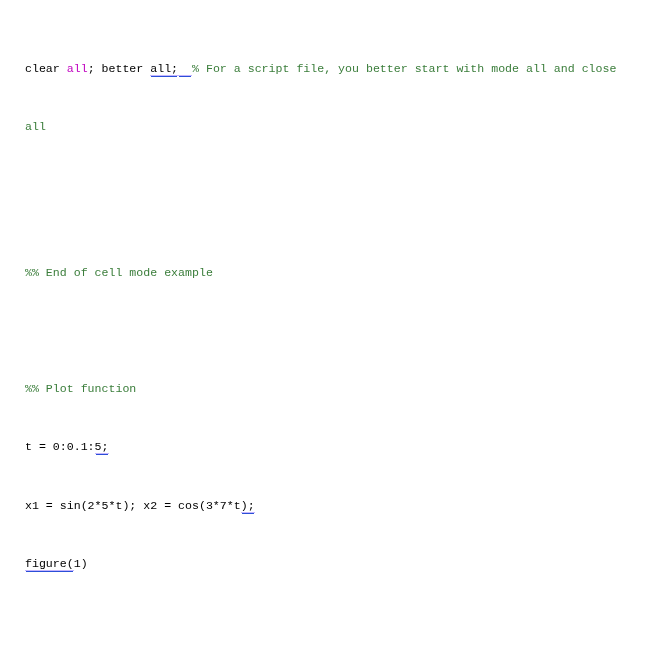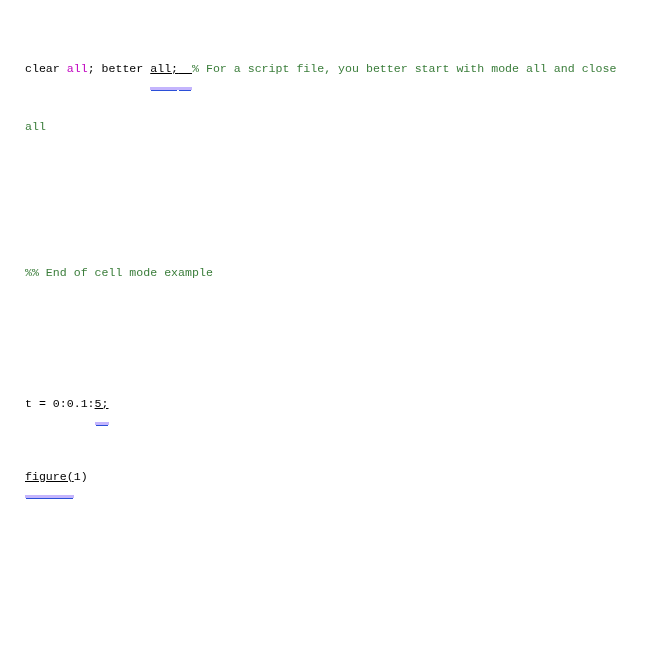--- a/index.html
+++ b/index.html
@@ -39,24 +39,23 @@
   }
   
   .kw      { color: #c000c0; }   
   .cmt     { color: #3a7d3a; }   
   .cellcmt { color: #3a7d3a; }   
   .plain   { color: #000000; }
 
   
   .blu {
     color: inherit;
-    border-bottom: 3px solid #c4b5fd;
+    border-bottom: 1px solid #c4b5fd;
     box-shadow: 0 2px 0 -1px #2b4fd8;
-    padding-bottom: 12px;
-    text-decoration: underline;
+    padding-bottom: 0px;
   }
   
   .sq {
     text-decoration: underline wavy #d42020;
     text-decoration-skip-ink: none;
     text-underline-offset: 1px;
   }
 </style>
 </head>
 <body>
@@ -70,23 +69,25 @@
     <span class="line"><span class="cmt">all</span></span>
     
     <span class="line"> </span>
     
     
     
     <span class="line"><span class="cellcmt">%% End of cell mode example</span></span>
     
     <span class="line"> </span>
     
+    <span class="line"><span class="cellcmt">%% Plot function</span></span>
     
     <span class="line"><span class="plain">t = 0:0.1:</span><span class="plain blu">5;</span></span>
     
+    <span class="line"><span class="plain">x1 = sin(2*5*t); x2 = cos(3*7*t</span><span class="plain blu">);</span></span>
     
     <span class="line"><span class="plain blu">figure(</span><span class="plain">1)</span></span>
     
     
     
     
     
     
     
     

